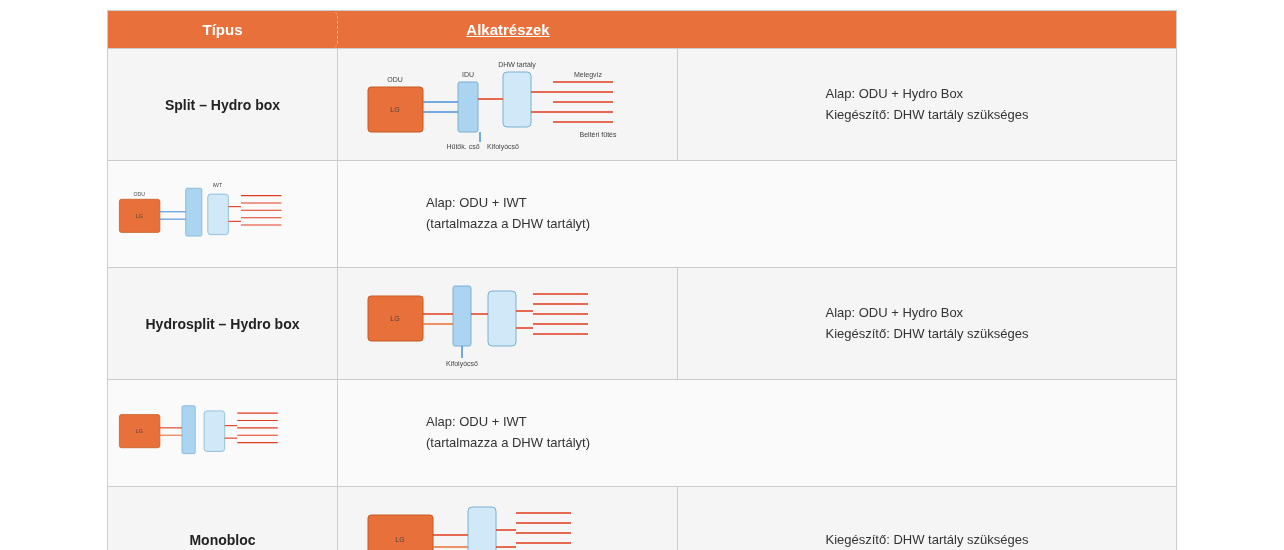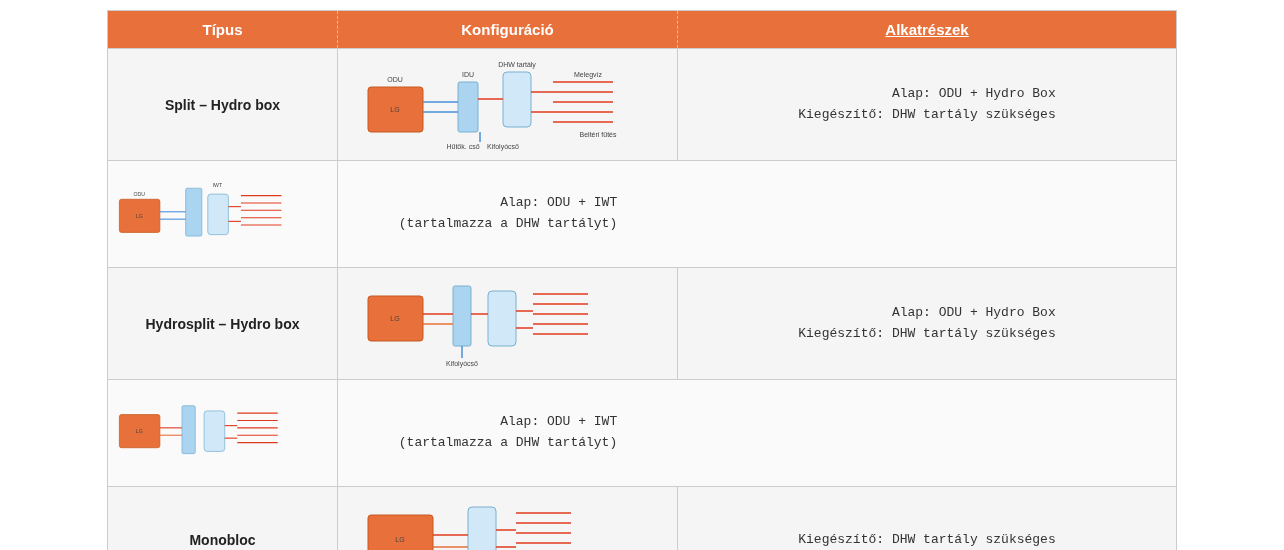--- a/index.html
+++ b/index.html
@@ -26,20 +26,21 @@
       background: #e8703a;
     }
 
     .header-cell {
       color: #fff;
       font-size: 15px;
       font-weight: bold;
       text-align: center;
       padding: 10px 8px;
       border-right: 1px dashed rgba(255,255,255,0.5);
+      border-radius: 6px;
     }
     .header-cell:last-child { border-right: none; text-decoration: underline; }
 
     .table-row {
       display: grid;
       grid-template-columns: 230px 340px 1fr;
       border-top: 1px solid #ccc;
       background: #f5f5f5;
     }
     .table-row:nth-child(odd) { background: #fafafa; }
@@ -64,24 +65,23 @@
       padding: 8px 4px;
       position: relative;
     }
 
     .parts-cell {
       display: flex;
       align-items: center;
       justify-content: center;
       padding: 12px 16px;
       font-size: 13px;
-      text-align: right;
+      text-align: left;
       color: #333;
       line-height: 1.6;
-      font-family: Liberation Mono, monospace;
     }
 
     
     .odu-unit {
       fill: #e8703a;
       stroke: #c55a20;
       stroke-width: 1;
     }
     .idu-unit {
       fill: #aad4f0;
@@ -103,21 +103,20 @@
       font-size: 7px;
       fill: #444;
     }
   </style>
 </head>
 <body>
 
 <div class="table-container">
   <div class="table-header">
     <div class="header-cell">Típus</div>
-    <div class="header-cell">Konfiguráció</div>
     <div class="header-cell">Alkatrészek</div>
   </div>
 
   <div class="table-row">
     <div class="type-cell">
       <span>Split – Hydro box</span>
     </div>
     <div class="config-cell">
       <svg width="300" height="95" viewBox="0 0 300 95">
 

